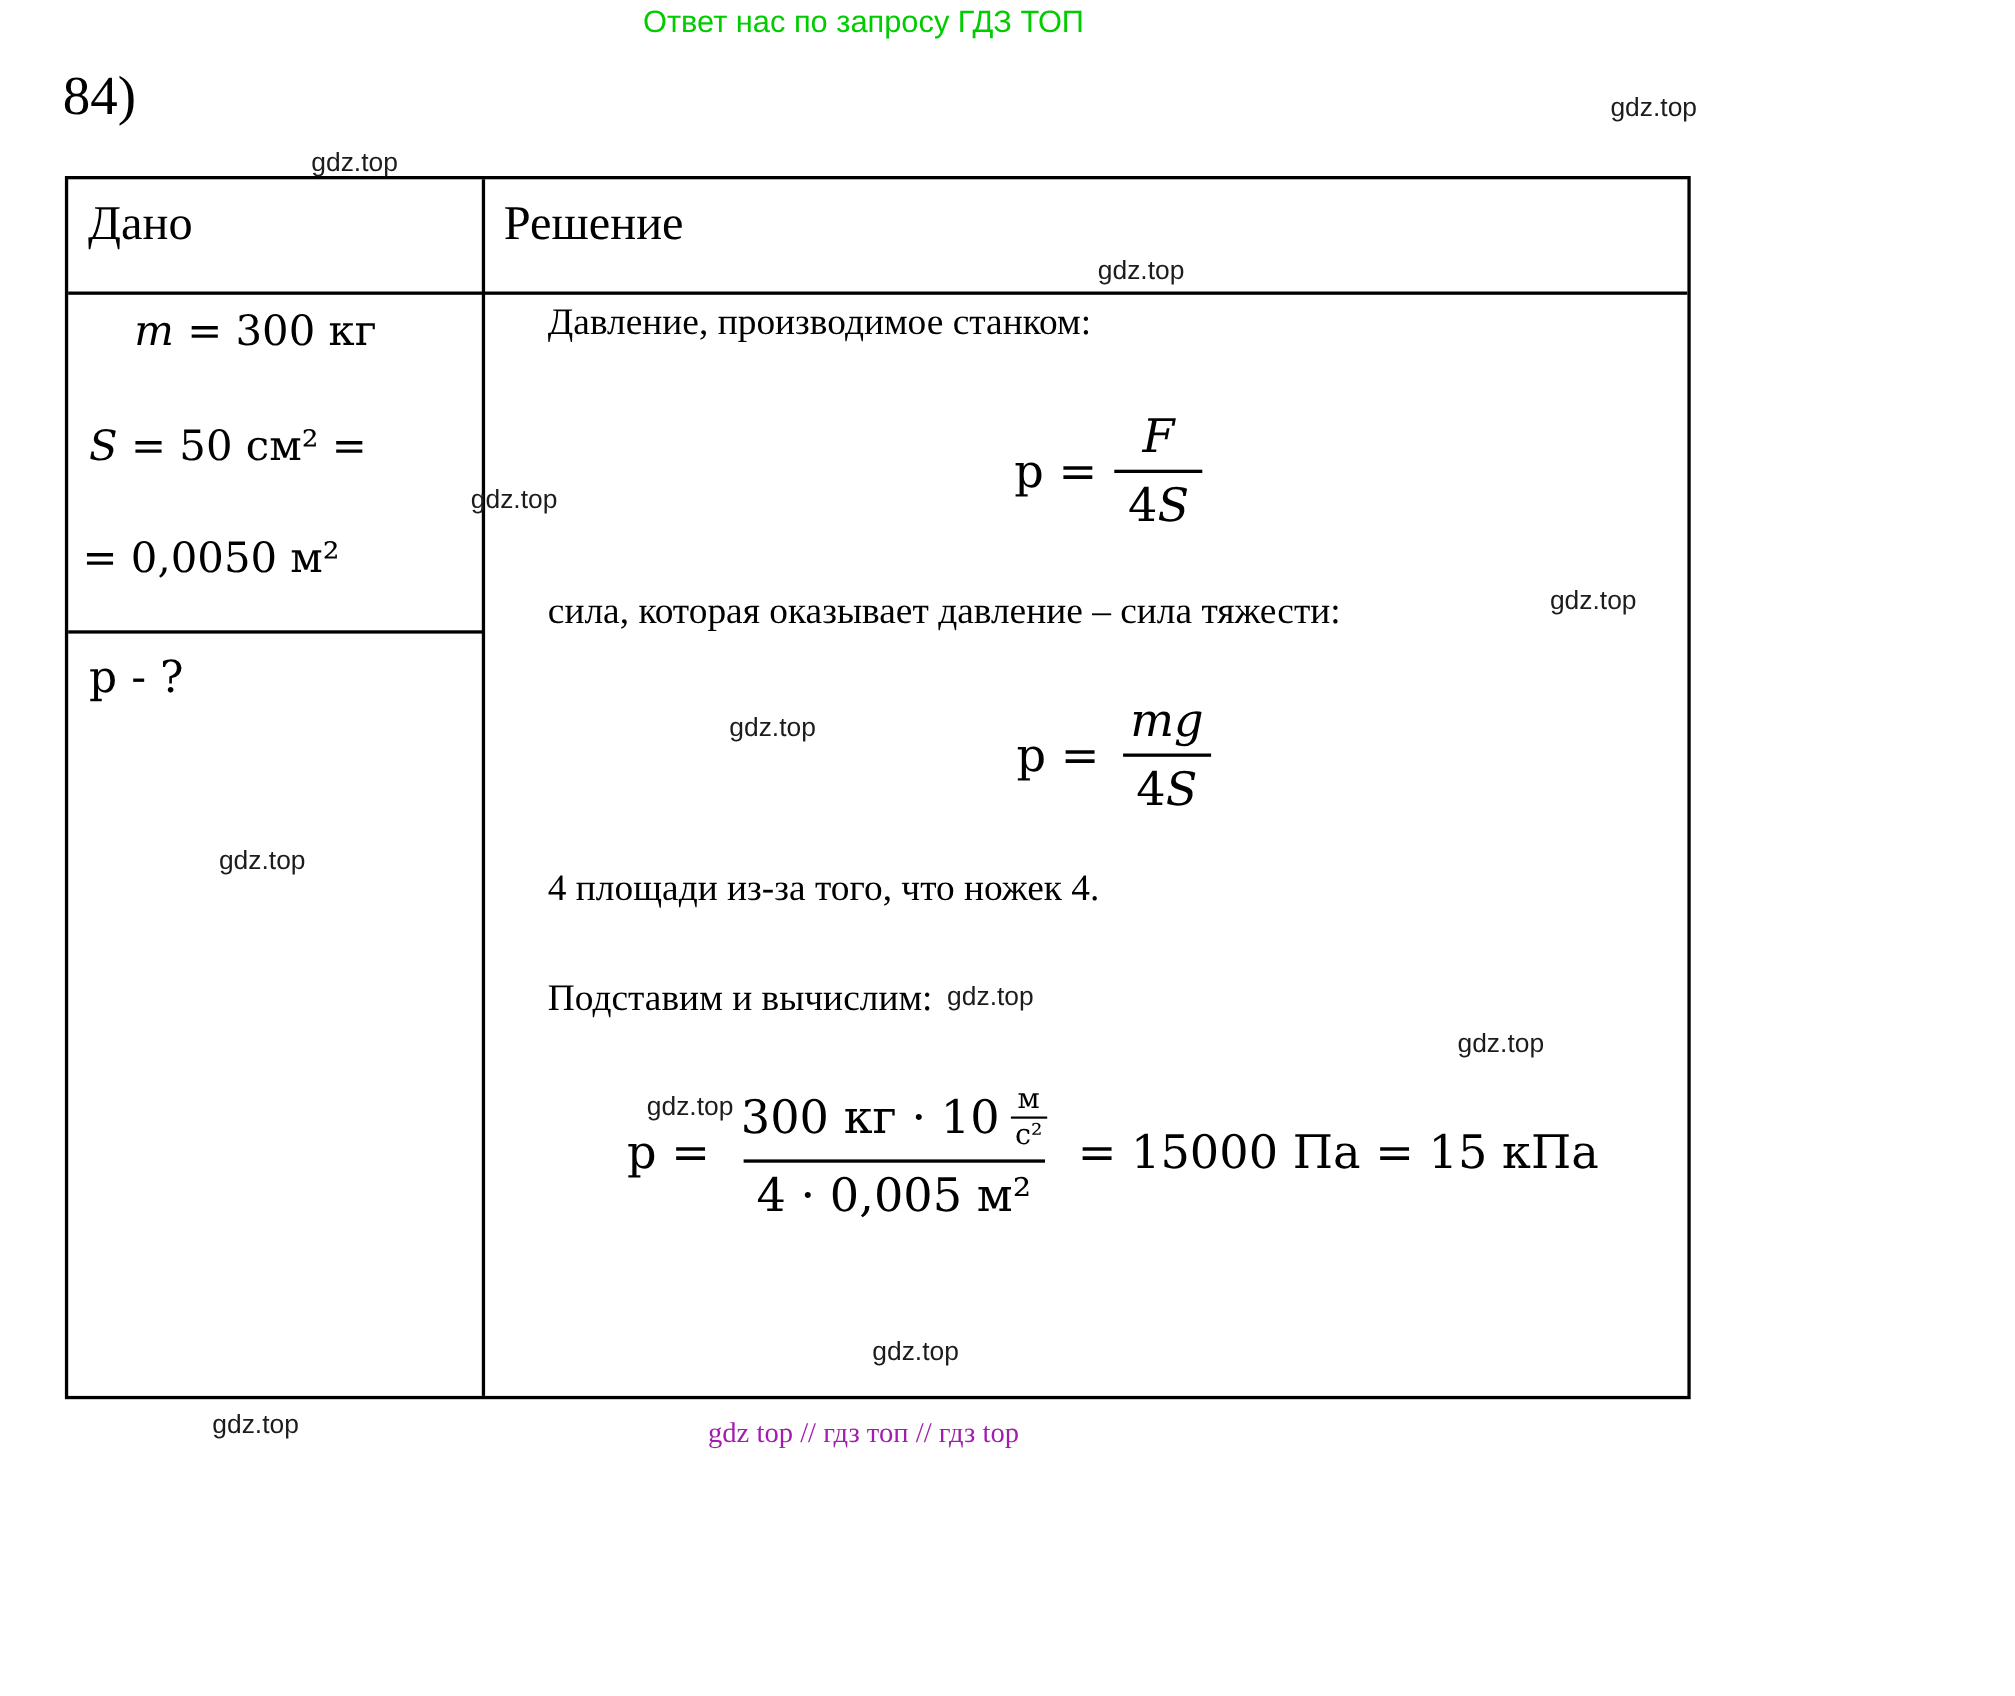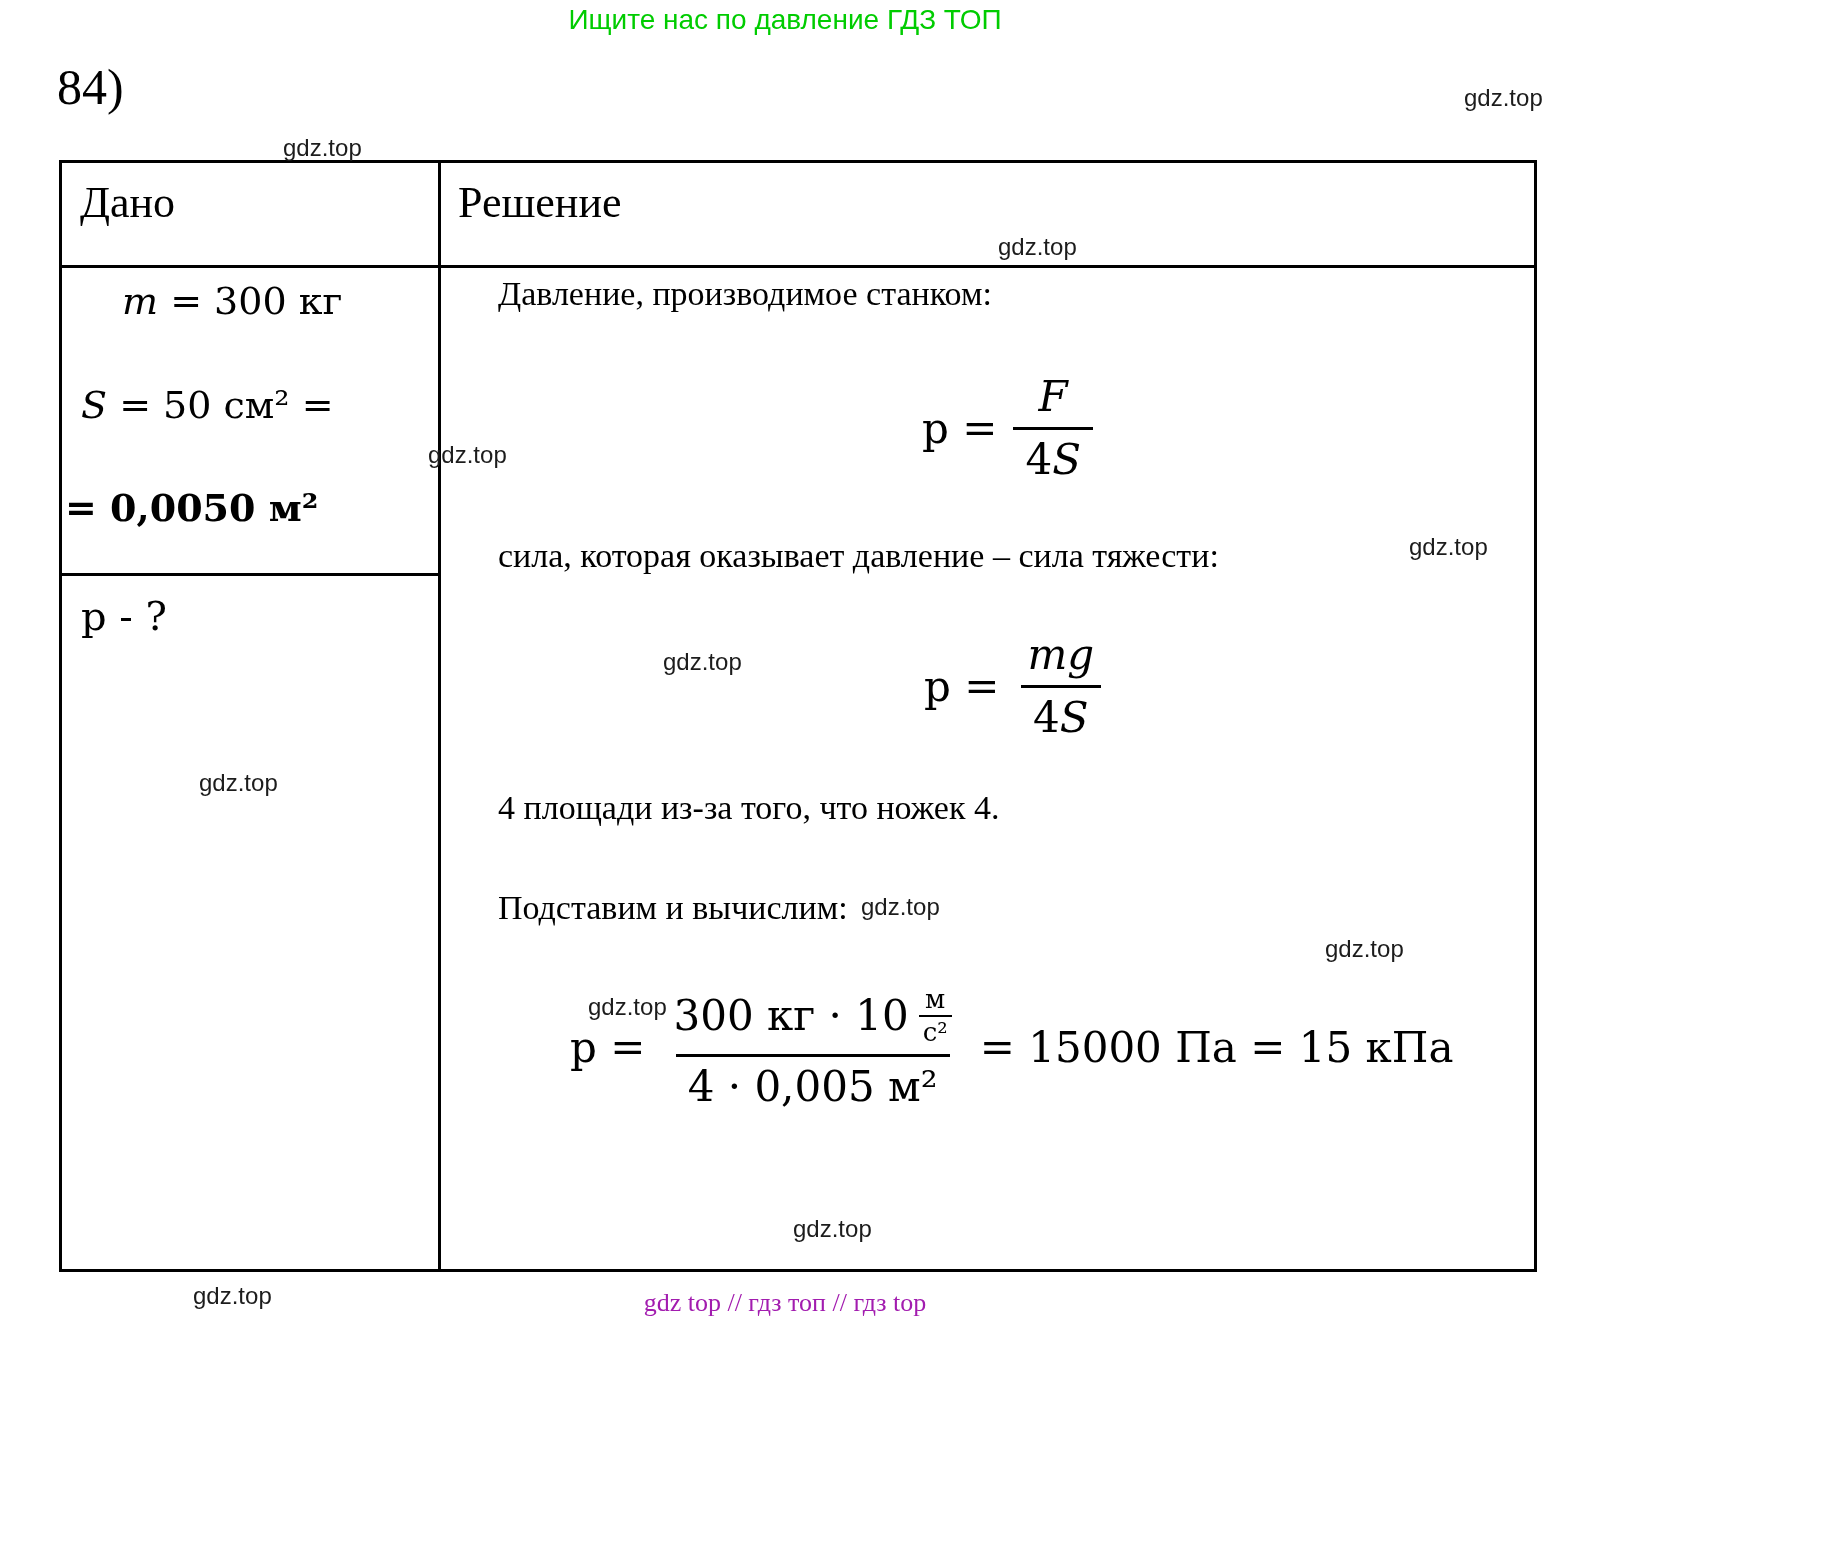--- a/index.html
+++ b/index.html
@@ -25,42 +25,42 @@
   .unit-frac { display:inline-flex; flex-direction:column; align-items:center; font-size:26px; line-height:1.15; margin-left:10px; }
   .unit-frac .u-den { border-top:2px solid #000; padding:1px 4px 0; }
   .footer { left:0; top:1288px; width:1570px; text-align:center; font-family:Liberation Serif, serif;
             font-size:26px; color:#a21caf; }
 </style>
 </head>
 <body>
 
 <div class="page">
 
-  <div class="abs banner">Ищите нас по давление ГДЗ ТОП</div>
+  <div class="abs banner">Ответ нас по запросу ГДЗ ТОП</div>
   <span class="wm" style="left:1464px;top:40px;">gdz.top</span>
 
   <div class="abs problem-number" style="left:57px;top:58px;">84)</div>
   <span class="wm" style="left:283px;top:90px;">gdz.top</span>
 
   <div class="abs solution-table" style="left:59px;top:160px;width:1478px;height:1112px;">
 
     <div class="vline" style="left:376px;top:0;height:100%;"></div>
     <div class="hline" style="left:0;top:102px;width:100%;"></div>
     <div class="hline" style="left:0;top:410px;width:377px;"></div>
 
     <div class="cell-header" style="left:18px;top:14px;">Дано</div>
     <div class="cell-header" style="left:396px;top:14px;">Решение</div>
     <span class="wm" style="left:936px;top:26px;">gdz.top</span>
 
     <div class="math" style="left:60px;top:116px;"><span class="italic">m</span><span> = 300 кг</span></div>
 
     <div class="math" style="left:19px;top:220px;"><span class="italic">S</span><span> = 50 см² =</span></div>
     <span class="wm" style="left:366px;top:234px;">gdz.top</span>
 
-    <div class="math" style="left:3px;top:322px;font-weight:bold;">= 0,0050 м²</div>
+    <div class="math" style="left:13px;top:322px;">= 0,0050 м²</div>
 
     <div class="math" style="left:19px;top:430px;font-size:40px;">p - ?</div>
 
     <span class="wm" style="left:137px;top:562px;">gdz.top</span>
     <span class="wm" style="left:131px;top:1075px;">gdz.top</span>
 
     <div class="text" style="left:396px;top:112px;">Давление, производимое станком:</div>
 
     <div class="formula" style="left:860px;top:210px;">
       <span>p =</span>

